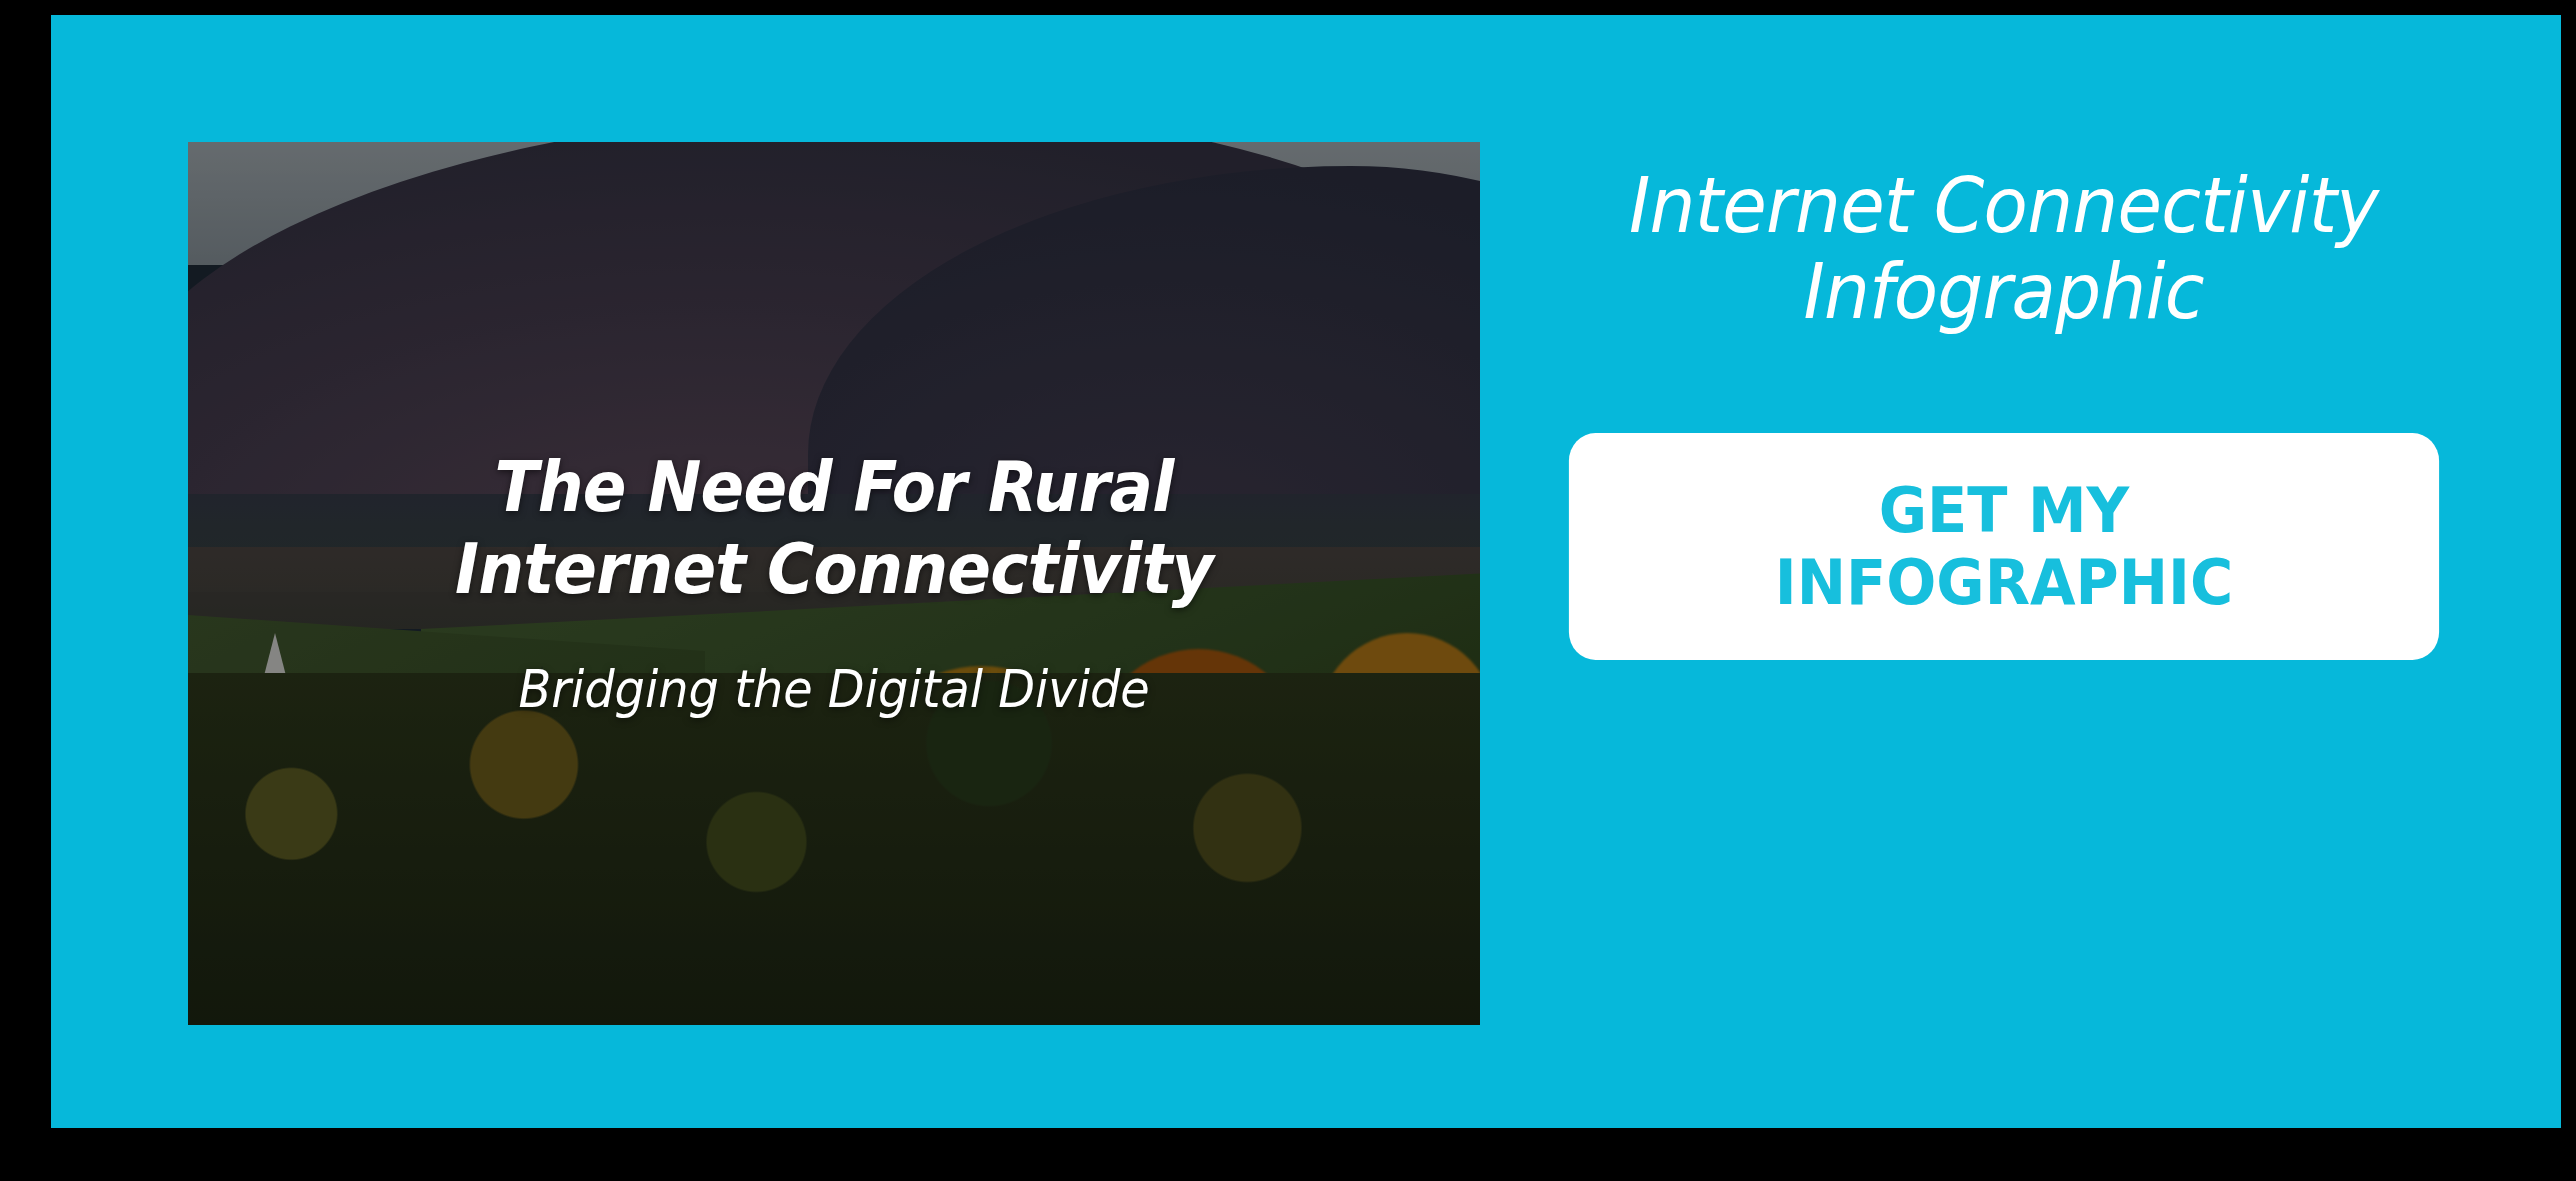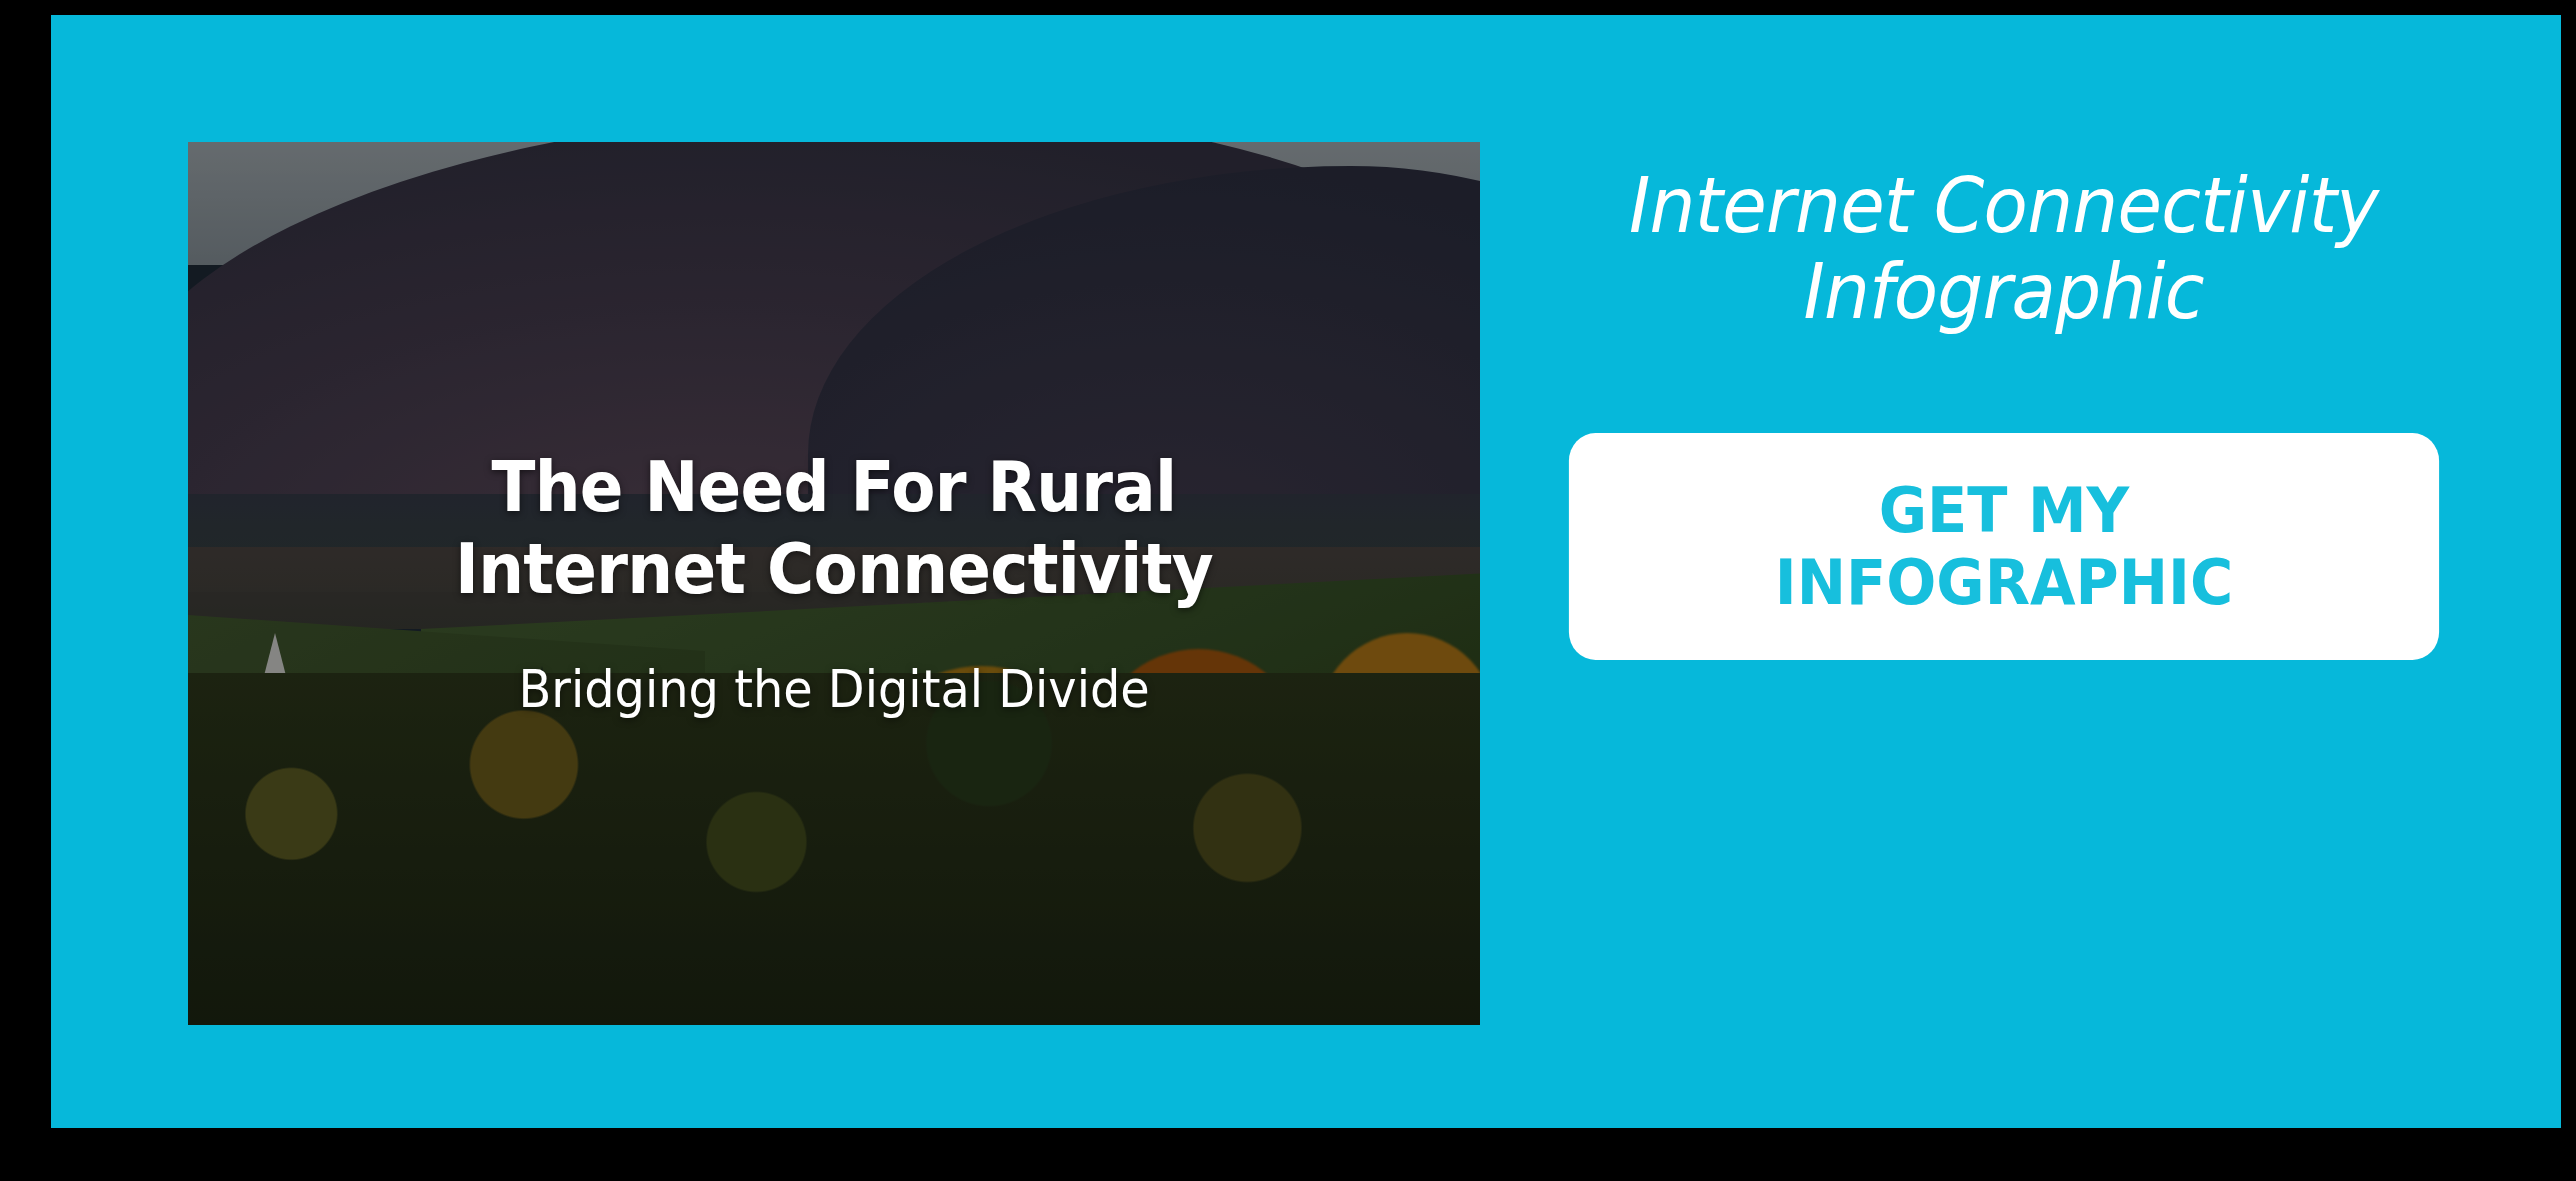--- a/index.html
+++ b/index.html
@@ -169,20 +169,21 @@
   
   .dim { position:absolute; inset:0; background: rgba(0,0,0,.45); }
 
   #hero-text {
     position: absolute; inset: 0;
     display: flex; flex-direction: column;
     align-items: center; justify-content: center;
     text-align: center;
     padding: 0 33px;
     box-sizing: border-box;
+    font-style: italic;
   }
   #hero-title {
     color: #ffffff;
     font-family: "DejaVu Sans", sans-serif;
     font-weight: bold;
     font-size: 70px;
     line-height: 1.18;
     letter-spacing: -0.8px;
     transform: scaleX(.92);
     text-shadow: 0 1.6px 8.2px rgba(0,0,0,.55);

